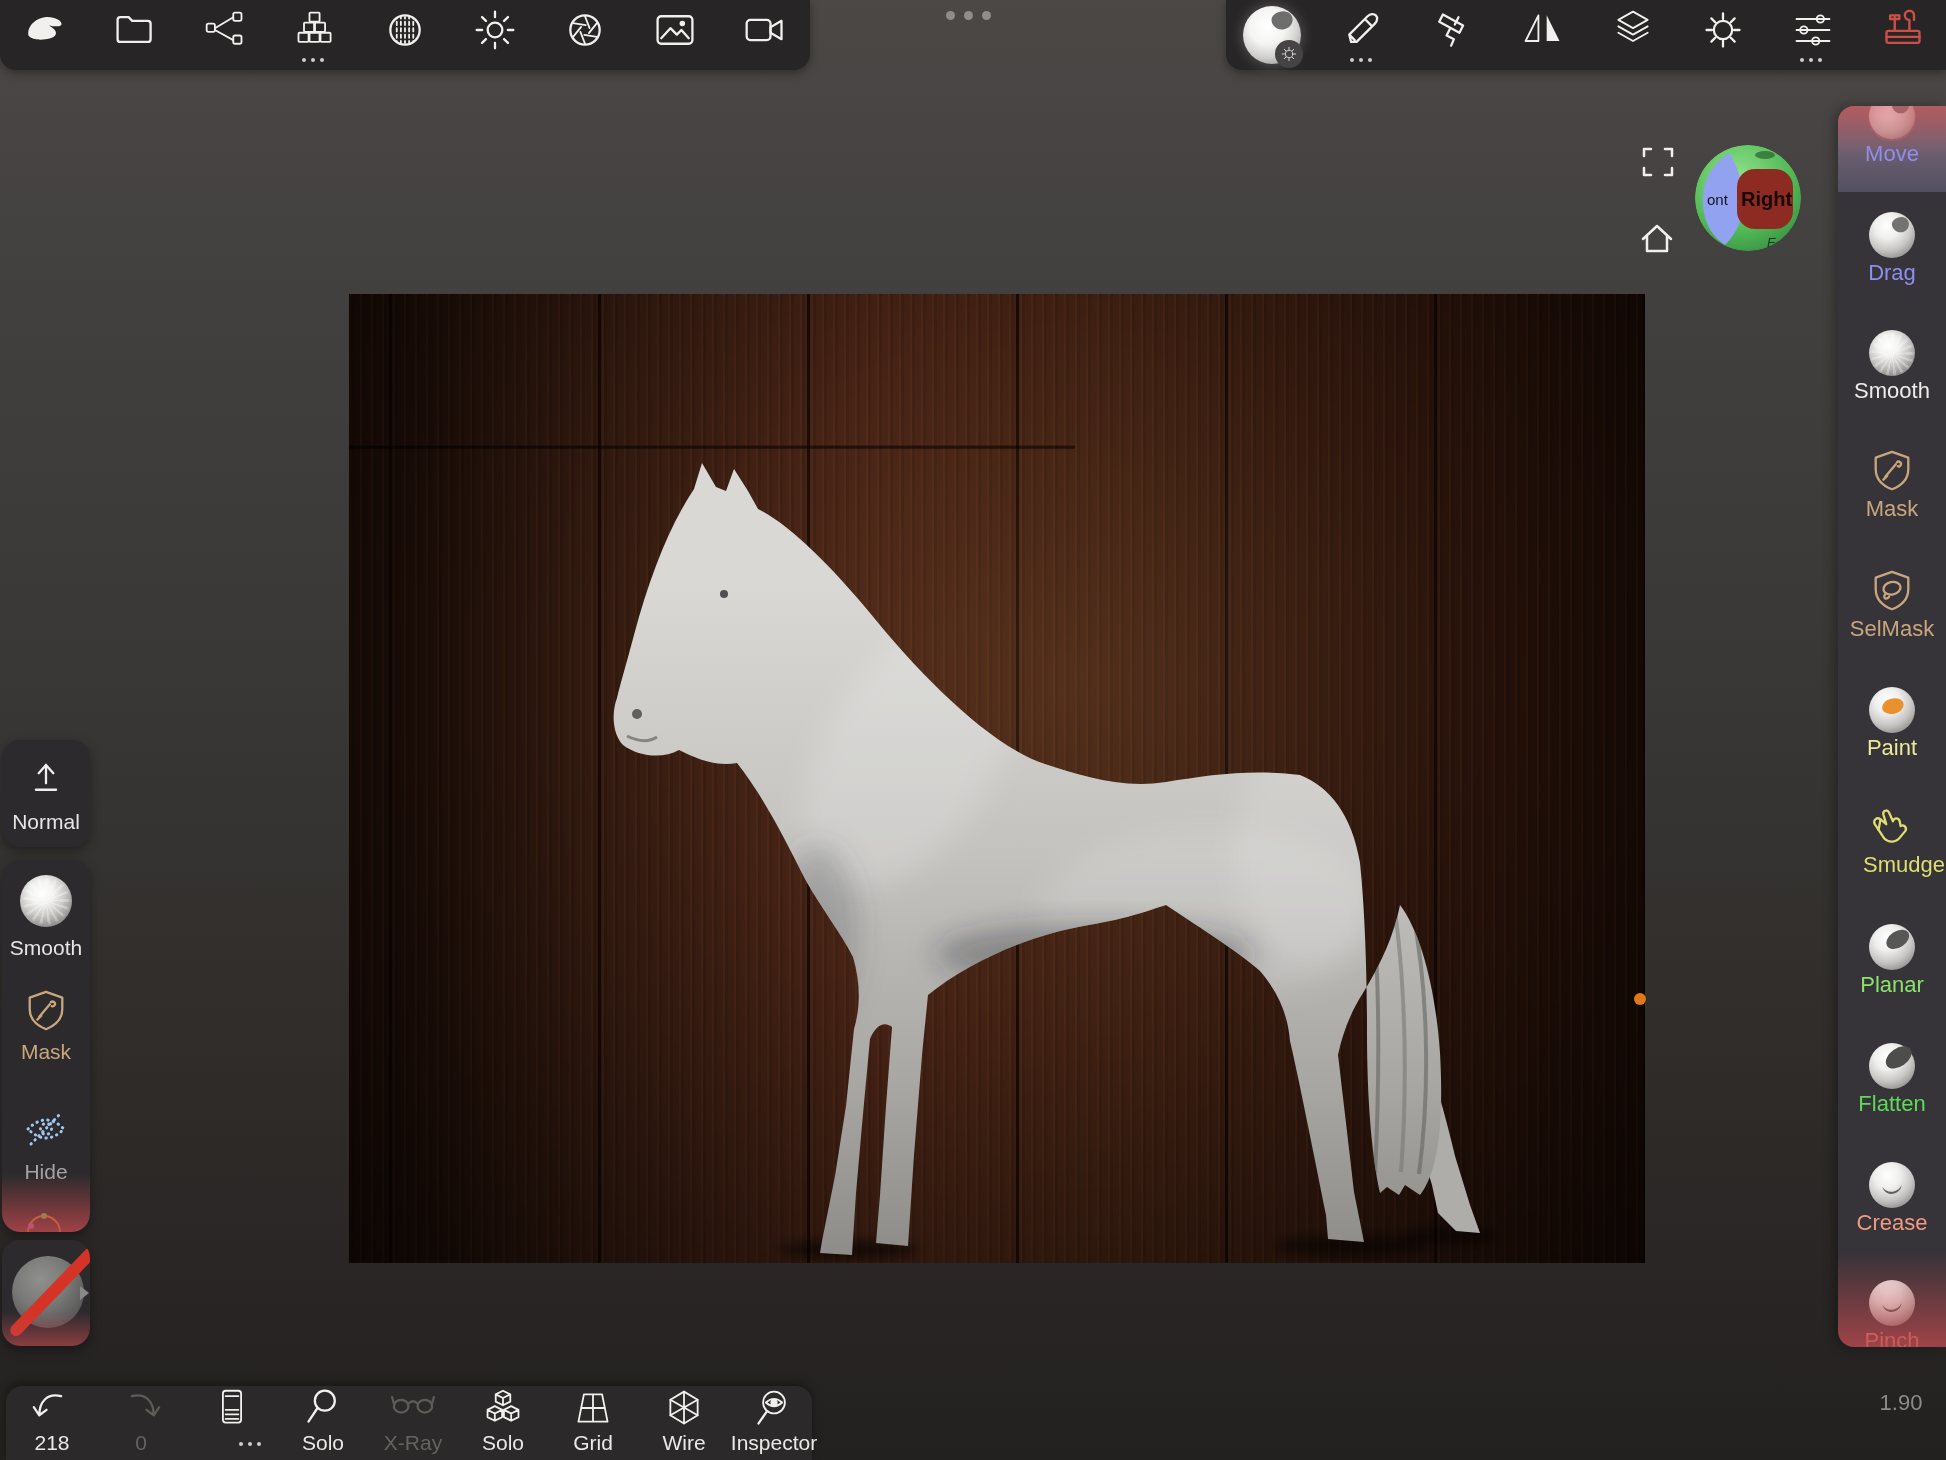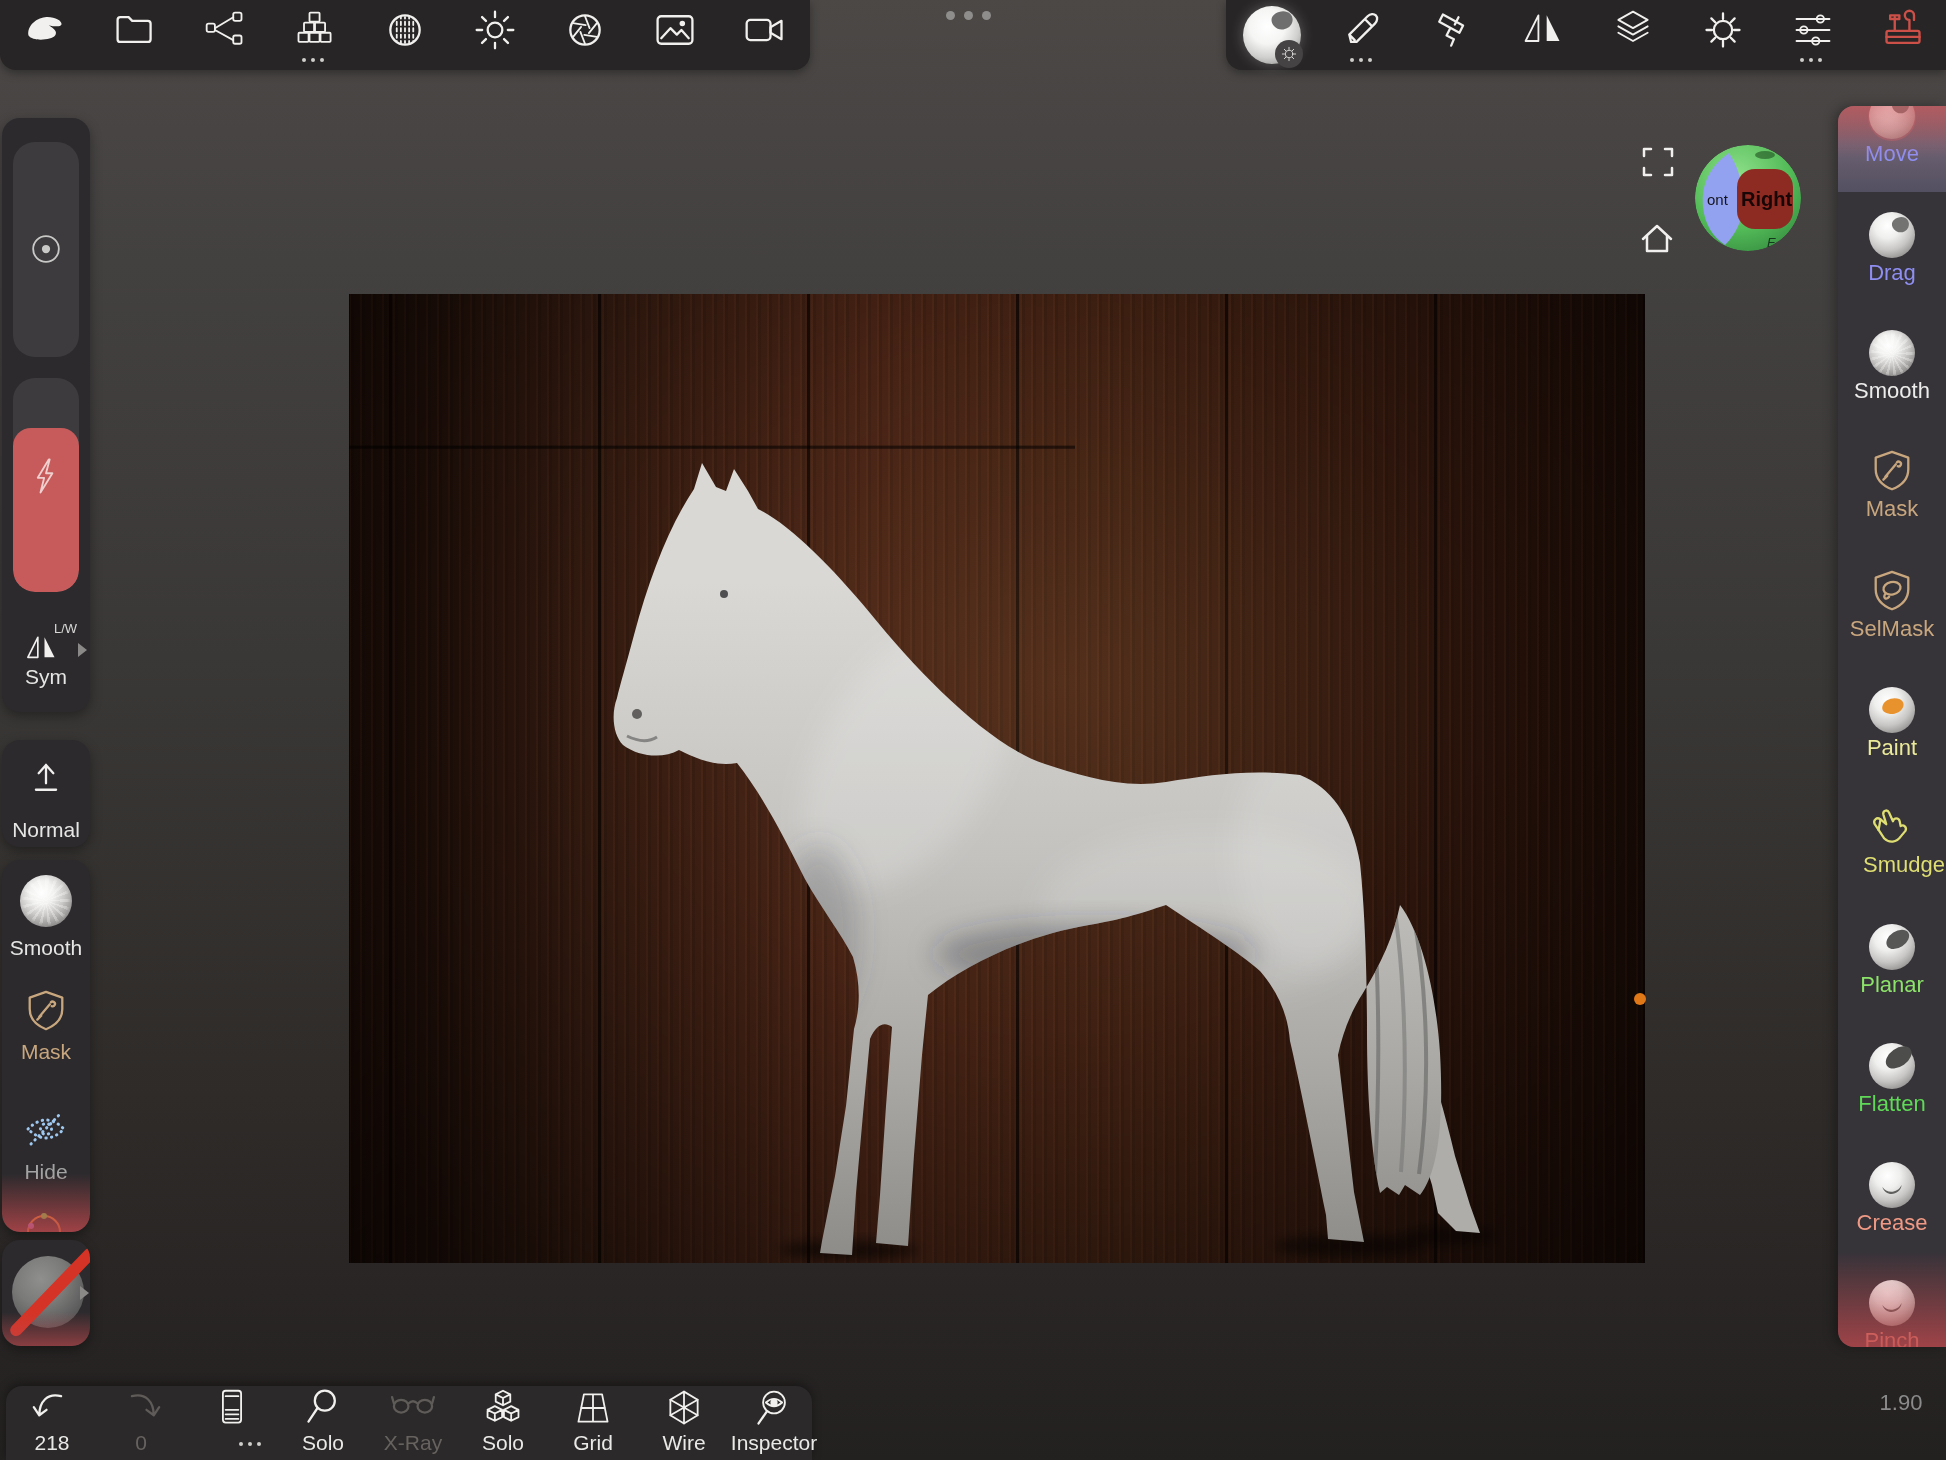--- a/index.html
+++ b/index.html
@@ -351,49 +351,26 @@
           <g stroke="#cc4f48" stroke-width="2.6" fill="none" stroke-linecap="round" stroke-linejoin="round">
         <rect x="6" y="25" width="36" height="13" rx="2"></rect>
             <path d="M6,31.5 H42"></path>
         <path d="M15,25 V10 M10,8 H20 V12 H10 Z"></path>
         <path d="M31,25 V13 M31,13 A5,5 0 1 1 36,8 L36,13"></path>
           </g>
         </svg>
     </div>
   </div>
 
-  <div class="lpanel" style="top:118px;height:594px;">
-    <div class="ltrack" style="top:24px;height:215px;">
-      <svg class="abs" style="left:11px;top:83px;" width="44" height="48" viewBox="0 0 48 48">
-          <circle cx="24" cy="24" r="14" stroke="#c8c8c6" stroke-width="2" fill="none"></circle>
-          <circle cx="24" cy="24" r="4.5" fill="#c8c8c6"></circle>
-        </svg>
-    </div>
-    <div class="ltrack" style="top:260px;height:214px;">
-      <div id="sl2-fill"></div>
-      <svg class="abs" style="left:11px;top:74px;" width="44" height="48" viewBox="0 0 48 48">
-          <path d="M27,6 L15,26 H22 L18,42 L31,21 H24 L28,6 Z" stroke="#f0cfcf" stroke-width="2" fill="none" stroke-linejoin="round"></path>
-        </svg>
-    </div>
-    <div class="lp-item" style="top:489px;height:100px;">
-      <span class="lab-sm abs" style="left:52px;top:14px;">L/W</span>
-      <svg class="abs" style="left:20px;top:22px;" width="40" height="40" viewBox="0 0 48 48">
-        <path class="stThin" d="M19,10 V34 H7 Z"></path>
-          <path class="fil" d="M27,10 V34 H39 Z"></path>
-        </svg>
-      <div class="chev abs" style="left:76px;top:36px;"></div>
-      <div class="abs" style="left:0;top:58px;width:88px;">Sym</div>
-    </div>
-  </div>
 
   <div class="lpanel" style="top:740px;height:107px;">
     <svg class="abs" style="left:22px;top:12px;" width="44" height="48" viewBox="0 0 48 48">
       <path class="st" d="M24,32 V12 M24,12 l-8,9 M24,12 l8,9 M13,39 H35"></path>
       </svg>
-    <div class="lp-item" style="top:78px;">Normal</div>
+    <div class="lp-item" style="top:70px;">Normal</div>
   </div>
 
   <div class="lpanel" style="top:860px;height:372px;overflow:hidden;">
     <div class="abs" style="left:18px;top:14px;width:52px;height:52px;">
       <div class="sph rough" style="width:52px;height:52px;position:relative;"></div>
     </div>
     <div class="lp-item" style="top: 76px; color: rgb(230, 230, 228);">Smooth</div>
     <div class="abs" style="left:21px;top:128px;">
       <svg width="46" height="46" viewBox="0 0 48 48">
           <g stroke="#c9a77e" stroke-width="2.4" fill="none" stroke-linecap="round" stroke-linejoin="round">

